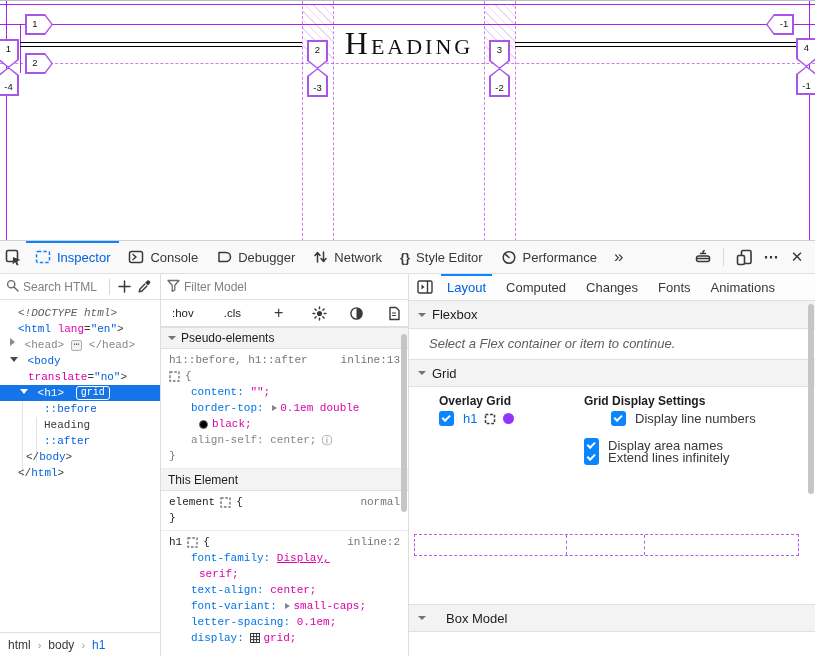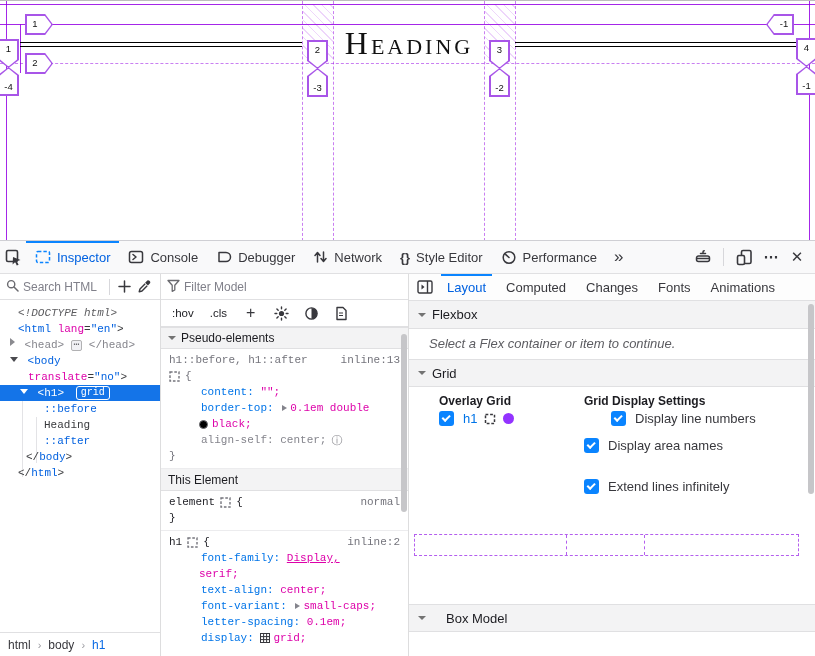--- a/index.html
+++ b/index.html
@@ -85,21 +85,21 @@
 
   
   .sec-head { height:22px; background:#f3f3f4; border-top:1px solid #e0e0e2; border-bottom:1px solid #e0e0e2;
     display:flex; align-items:center; padding:0 7px; font-size:12px; color:#1c1c21; gap:5px; }
   .code { font-family:"Liberation Mono", monospace; font-size:11px; line-height:16px; }
   .rline { display:flex; align-items:center; padding:0 8px; white-space:nowrap; }
   .sel-gray { color:#74747c; } .sel-dark { color:#24242a; }
   .src { margin-left:auto; color:#74747c; }
   .prop { color:#0074e8; } .val { color:#dd00a9; }
   .offprop, .offval { color:#84848c; }
-  .ind1 { padding-left:40px; } .ind2 { padding-left:38px; }
+  .ind1 { padding-left:30px; } .ind2 { padding-left:38px; }
   .exp-arrow { display:inline-block; width:0; height:0; border-top:3.5px solid transparent;
     border-bottom:3.5px solid transparent; border-left:5px solid #84848c; margin:0 3px 0 2px; }
   .swatch { display:inline-block; width:9px; height:9px; border-radius:50%; background:#000;
     border:1px solid #6a6a6f; margin-right:4px; vertical-align:-1px; }
   .underline { text-decoration:underline; }
   .info-g { color:#8a8a90; font-size:11px; margin-left:5px; font-family:"Liberation Sans",sans-serif; }
   .rule-block { border-bottom:1px solid #ececee; padding:3px 0 4px; }
   .scroll-thumb { position:absolute; width:6px; border-radius:3px; background:#c6c6c9; z-index:9; }
 
   
@@ -345,21 +345,21 @@
 
     <div class="rules-panel">
       <div class="mini-toolbar">
         <span>
           <svg width="13" height="13" viewBox="0 0 13 13">
               <path d="M1 1.5 h11 L7.8 6.3 V11 L5.2 12.3 V6.3 Z" fill="none" stroke="#6a6a6f" stroke-width="1.3" stroke-linejoin="round"></path>
             </svg>
         </span>
         <span class="placeholder">Filter Model</span>
       </div>
-      <div class="mini-toolbar" style="height:27px;gap:6px;">
+      <div class="mini-toolbar" style="height:27px;gap:20px;">
         <span style="font-size:11.5px;color:#1c1c21;padding:0 5px;">:hov</span>
         <span style="font-size:11.5px;color:#1c1c21;padding:0 5px;">.cls</span>
         <span style="font-size:16px;color:#38383d;padding:0 8px;font-weight:400;">+</span>
         <span class="tool-ic" style="width:24px;">
           <svg width="15" height="15" viewBox="0 0 15 15">
               <circle cx="7.5" cy="7.5" r="2.6" fill="#38383d"></circle>
               <g stroke="#38383d" stroke-width="1.4" stroke-linecap="round">
                 <path d="M7.5 1 v1.8 M7.5 12.2 v1.8 M1 7.5 h1.8 M12.2 7.5 h1.8 M2.9 2.9 l1.3 1.3 M10.8 10.8 l1.3 1.3 M12.1 2.9 l-1.3 1.3 M4.2 10.8 l-1.3 1.3"></path>
               </g>
             </svg>
@@ -542,21 +542,21 @@
             <span class="tick"></span>
           </span>
         <span>Display line numbers</span>
       </div>
       <div class="cbx-row" style="left:175px;top:164px;">
         <span class="cbx">
             <span class="tick"></span>
           </span>
         <span>Display area names</span>
       </div>
-      <div class="cbx-row" style="left:175px;top:205px;">
+      <div class="cbx-row" style="left:175px;top:176px;">
         <span class="cbx">
             <span class="tick"></span>
           </span>
         <span>Extend lines infinitely</span>
       </div>
 
       <div class="mini-grid" style="left:5px;top:260px;width:385px;height:22px;">
         <div class="mini-cell" style="width:152px;"></div>
         <div class="mini-cell" style="width:78px;"></div>
         <div class="mini-cell" style="flex:1;"></div>

